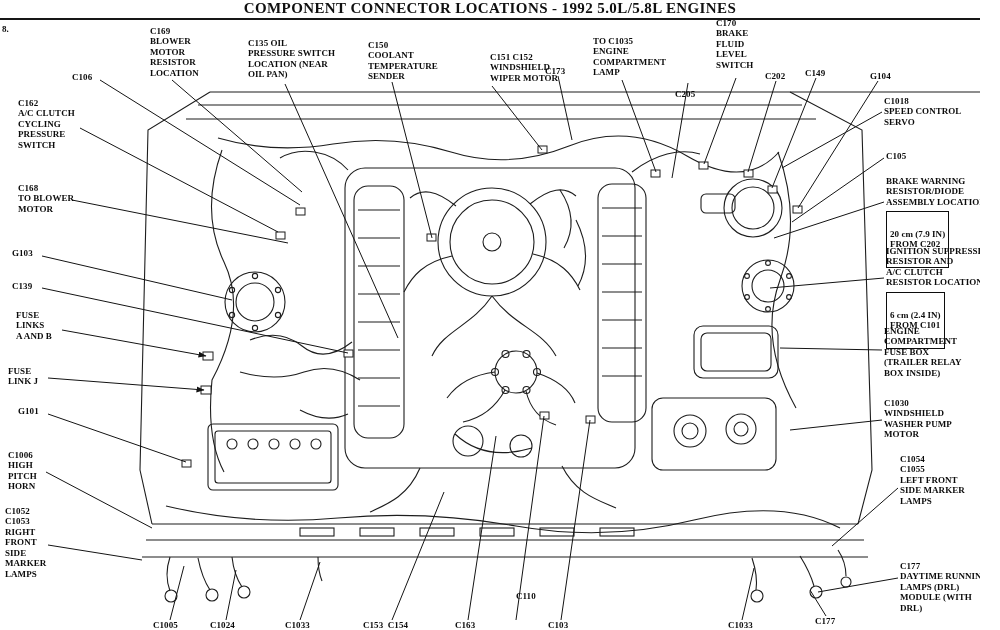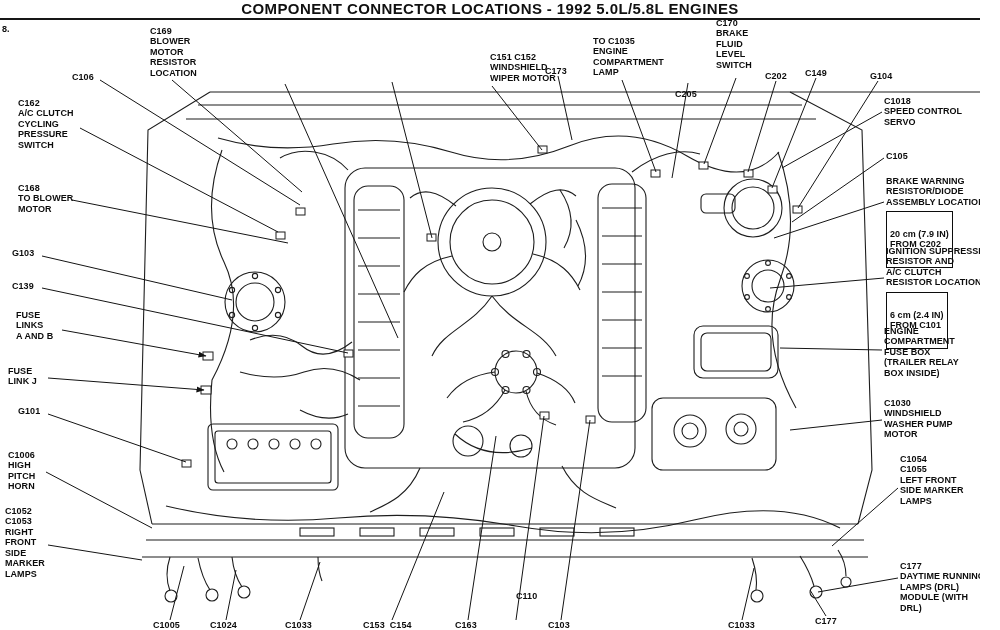--- a/index.html
+++ b/index.html
@@ -1,18 +1,18 @@
 <!DOCTYPE html>
 <html><head>
 <meta charset="utf-8">
 <style>
   html,body{margin:0;padding:0;background:#ffffff;}
   .page{
     position:relative;width:980px;height:630px;background:#ffffff;
-    overflow:hidden;font-family:Liberation Sans, sans-serif;
+    overflow:hidden;font-family:Liberation Serif, serif;
   }
   .title{
     position:absolute;top:0;left:0;width:100%;margin:0;text-align:center;
     font-size:15px;font-weight:bold;letter-spacing:.4px;color:#101010;
   }
   .title-rule{position:absolute;top:18px;left:0;width:100%;border-top:2px solid #161616;}
   svg.stage{position:absolute;left:0;top:0;width:1000px;height:630px;}
   .art path,.art circle,.art rect,.art line{fill:none;stroke:#1d1d1d;stroke-width:1.1;}
   .art rect.cn{fill:#ffffff;stroke-width:1;}
   .art .solid{fill:#161616;stroke:none;}
@@ -245,20 +245,28 @@
 RIGHT
 FRONT
 SIDE
 MARKER
 LAMPS</div>
       <div class="callout" style="left: 150px; top: 26px;">C169
 BLOWER
 MOTOR
 RESISTOR
 LOCATION</div>
+      <div class="callout" style="left: 248px; top: 38px;">C135 OIL
+PRESSURE SWITCH
+LOCATION (NEAR
+OIL PAN)</div>
+      <div class="callout" style="left: 368px; top: 40px;">C150
+COOLANT
+TEMPERATURE
+SENDER</div>
       <div class="callout" style="left: 460px; top: 52px; margin-left: 30px;">C151 C152
 WINDSHIELD
 WIPER MOTOR</div>
       <div class="callout" style="left: 545px; top: 66px;">C173</div>
       <div class="callout" style="left: 593px; top: 36px;">TO C1035
 ENGINE
 COMPARTMENT
 LAMP</div>
       <div class="callout" style="left: 675px; top: 73px; margin-top: 16px;">C205</div>
       <div class="callout" style="left: 716px; top: 18px;">C170

